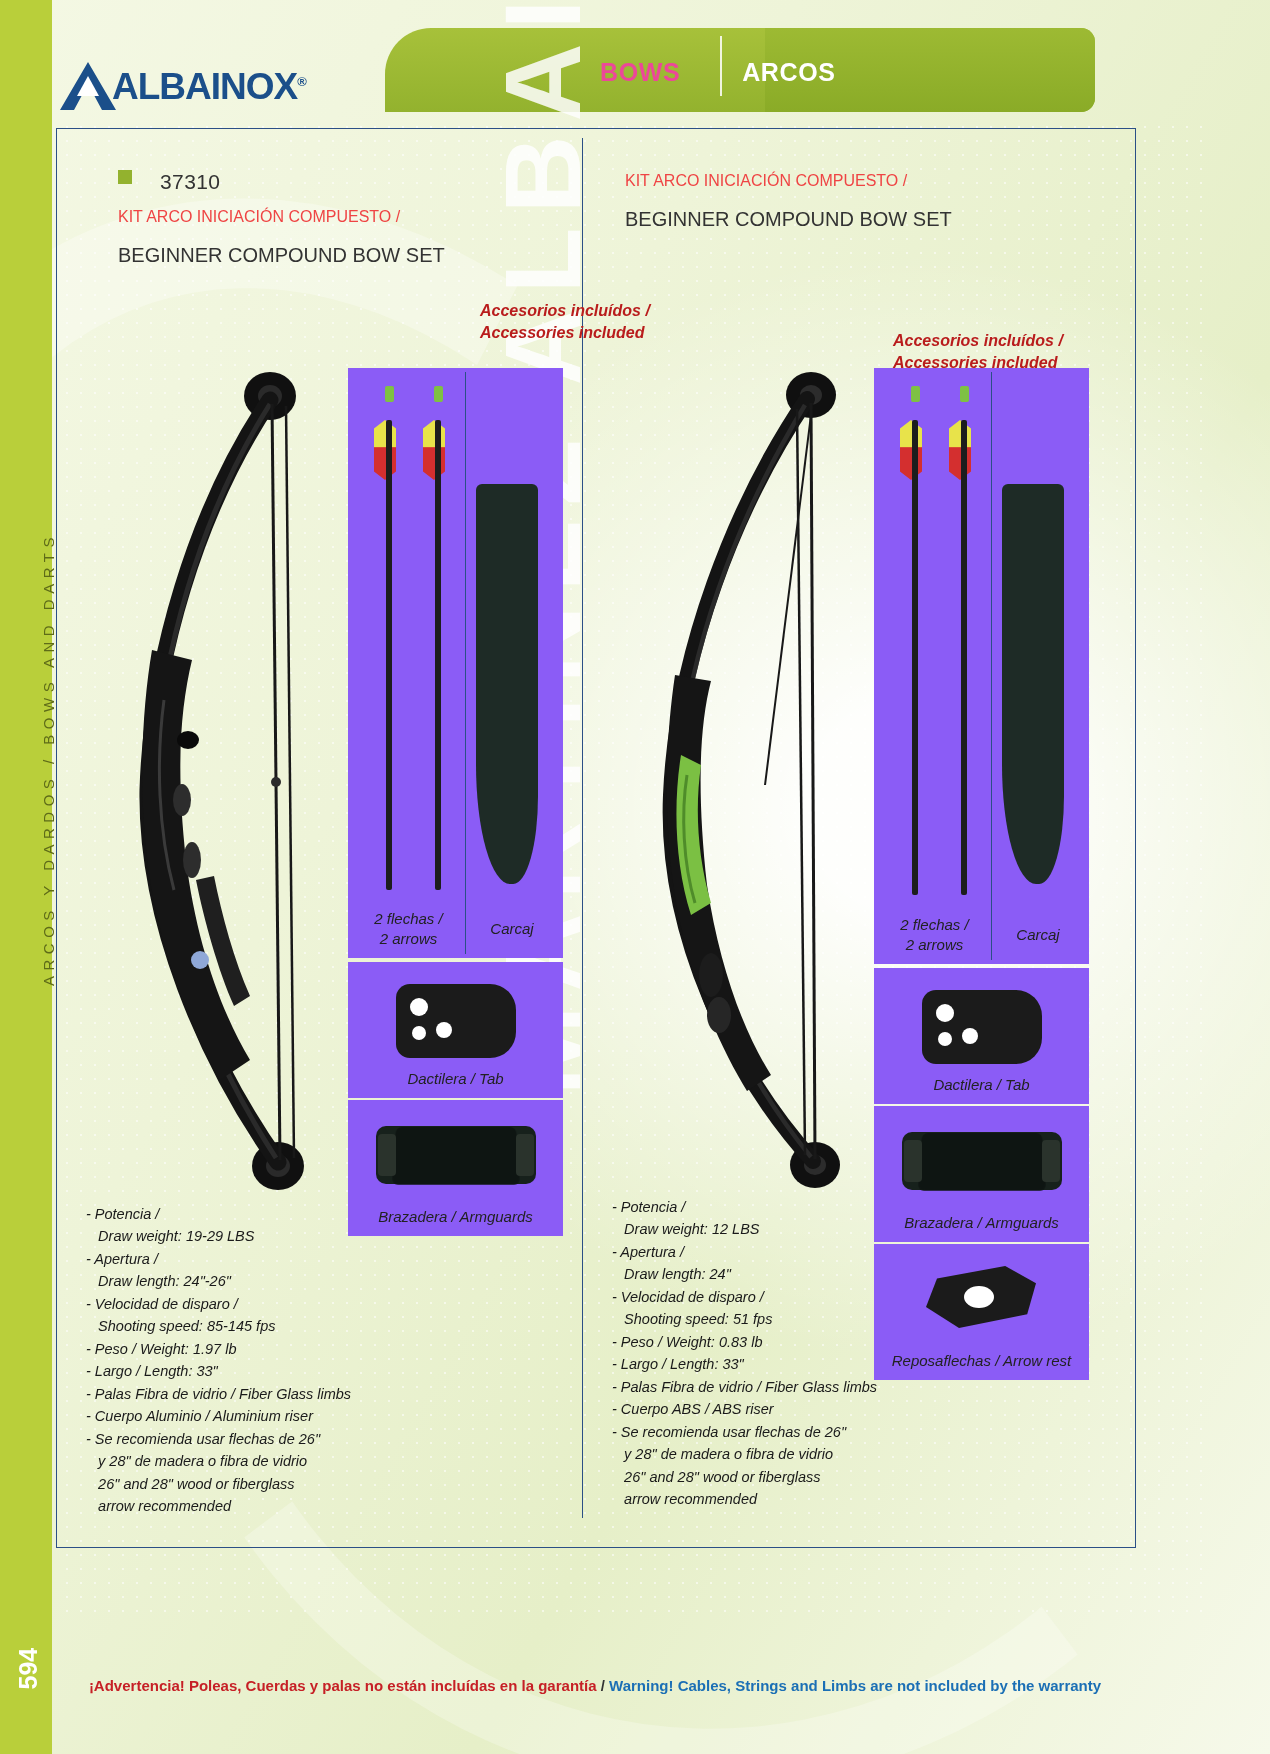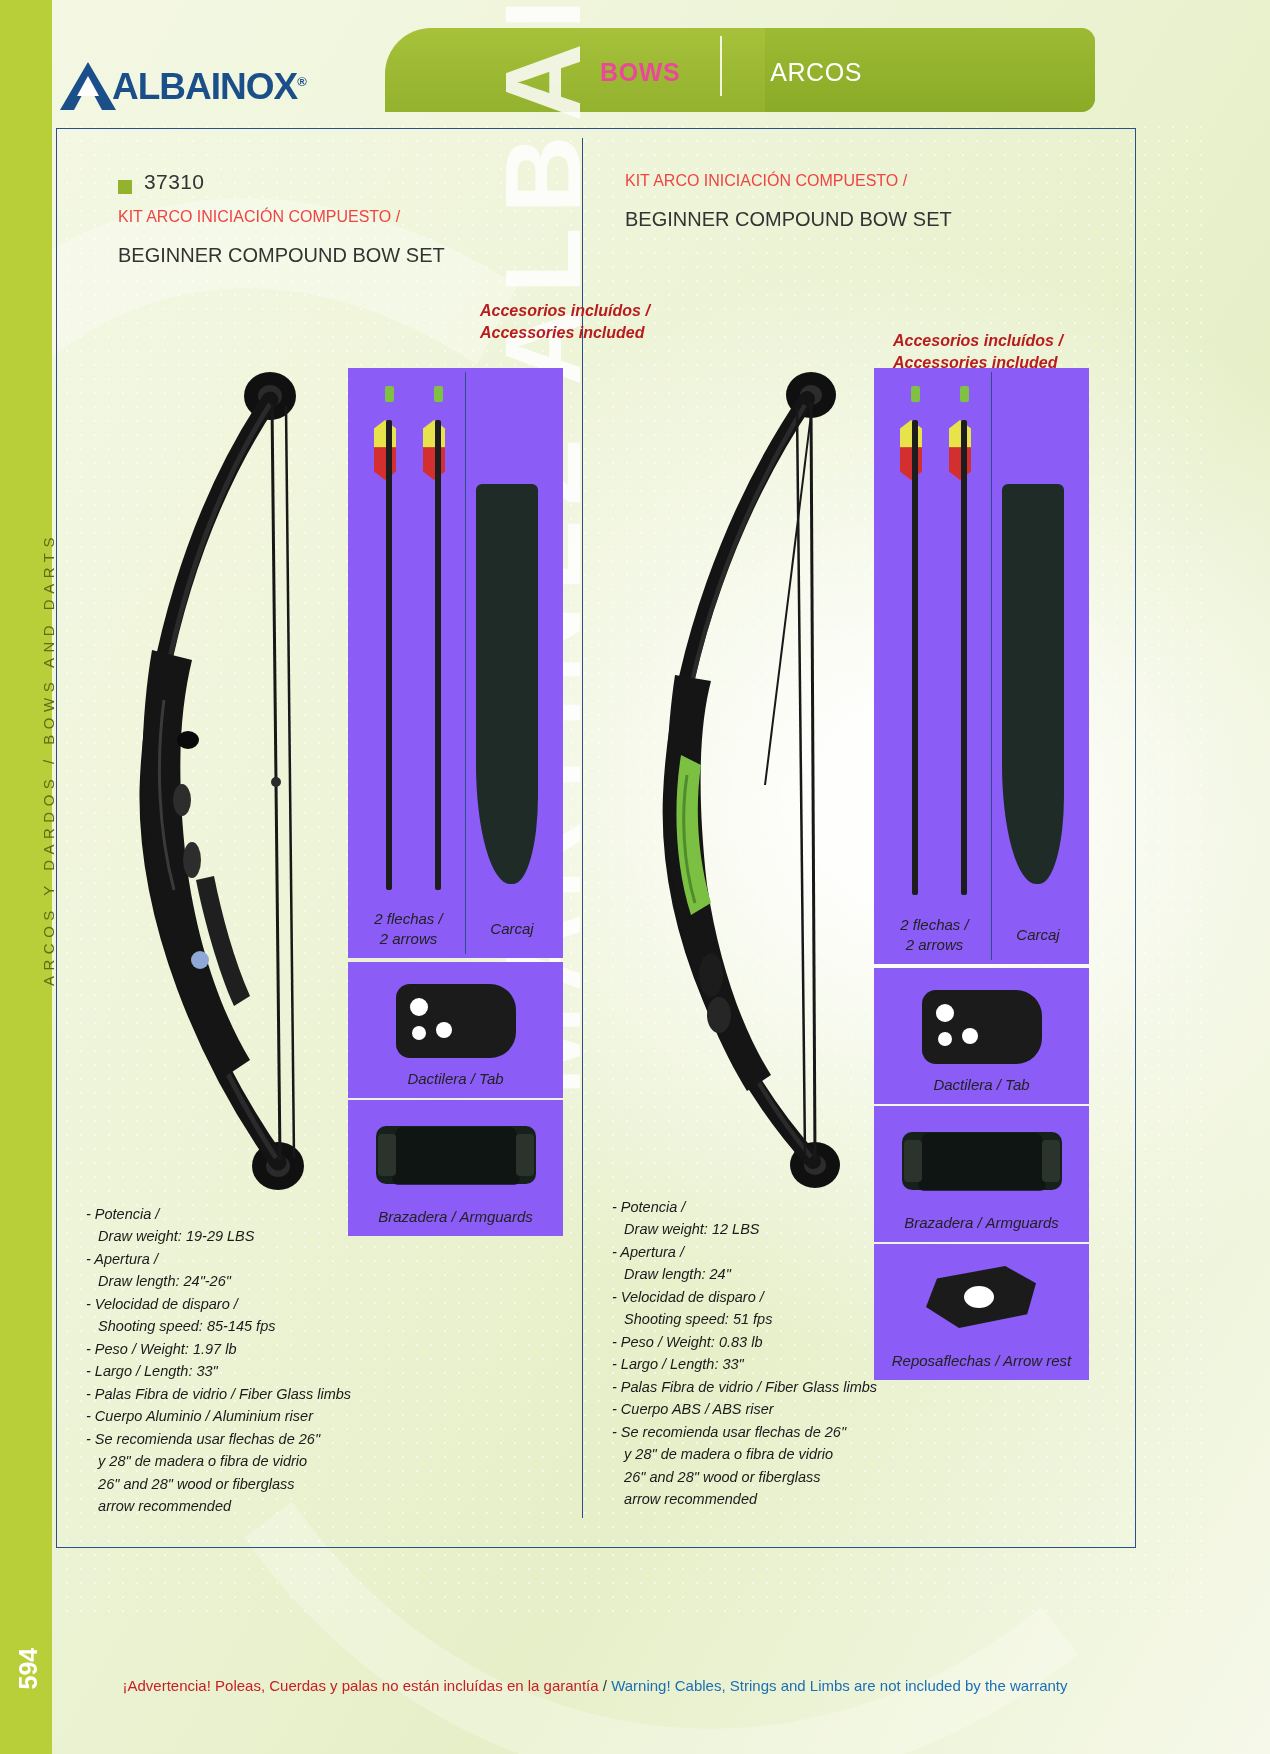--- a/index.html
+++ b/index.html
@@ -70,21 +70,21 @@
     content:"";position:absolute;right:0;top:0;width:330px;height:84px;
     background:linear-gradient(180deg,#9dba33 0%,#8aab27 100%);
     border-top-right-radius:14px;border-bottom-right-radius:14px;
   }
   .hdr-labels{
     position:absolute;left:600px;top:55px;height:34px;
     display:flex;align-items:center;gap:0;z-index:5;
   }
   .hdr-bows{color:#ec4899;font-size:25px;font-weight:bold;letter-spacing:.6px;padding-right:40px;}
   .hdr-sep{width:2px;height:60px;background:#ffffff;opacity:.85;margin-top:-12px;}
-  .hdr-arcos{color:#ffffff;font-size:25px;font-weight:normal;letter-spacing:.6px;padding-left:48px;}
+  .hdr-arcos{color:#ffffff;font-size:25px;font-weight:bold;letter-spacing:.6px;padding-left:20px;}
 
   .logo{
     position:absolute;left:58px;top:60px;
     display:flex;align-items:center;z-index:6;
   }
   .logo svg{display:block;}
   .logo-text{
     font-size:37px;font-weight:bold;color:#1b4f8a;letter-spacing:-1px;
     margin-left:-6px;
   }
@@ -108,21 +108,21 @@
     transform-origin:center center;
     font-size:108px;font-weight:bold;color:#ffffff;
     letter-spacing:14px;opacity:.85;white-space:nowrap;
   }
 
   
   .prod{position:absolute;top:170px;}
   .prod-left{left:118px;width:450px;}
   .prod-right{left:625px;width:450px;}
 
-  .ref-row{display:flex;align-items:flex-end;gap:12px;margin-bottom:12px;}
+  .ref-row{display:flex;align-items:flex-start;gap:28px;margin-bottom:12px;}
   .ref-sq{width:14px;height:14px;background:#93b22e;display:block;}
   .ref-num{font-size:21px;color:#333333;letter-spacing:.4px;}
   .title-es{font-size:16px;color:#ef4444;line-height:1.35;}
   .title-en{font-size:20px;color:#333333;line-height:1.35;margin-top:14px;}
 
   .acc-label{
     position:absolute;font-style:italic;font-weight:bold;font-size:16px;
     color:#b91c1c;line-height:1.35;text-align:left;
   }
   .acc-left{left:362px;top:130px;width:200px;}
@@ -193,21 +193,21 @@
     position:absolute;font-size:14.5px;line-height:1.55;color:#1a1a1a;
     font-style:italic;
   }
   .specs .line{white-space:pre;}
   .specs-left{left:86px;top:1203px;width:330px;}
   .specs-right{left:612px;top:1196px;width:330px;}
 
   
   .warning{
     position:absolute;left:56px;bottom:60px;width:1078px;text-align:center;
-    font-size:15px;font-weight:normal;
+    font-size:15px;font-weight:bold;
   }
   .warn-es{color:#c62026;}
   .warn-sep{color:#333;}
   .warn-en{color:#1b6fb5;}
 
   
   .bowwrap{position:absolute;}
   .bow-left{left:100px;top:360px;width:250px;height:840px;}
   .bow-right{left:615px;top:355px;width:250px;height:850px;}
 </style>

